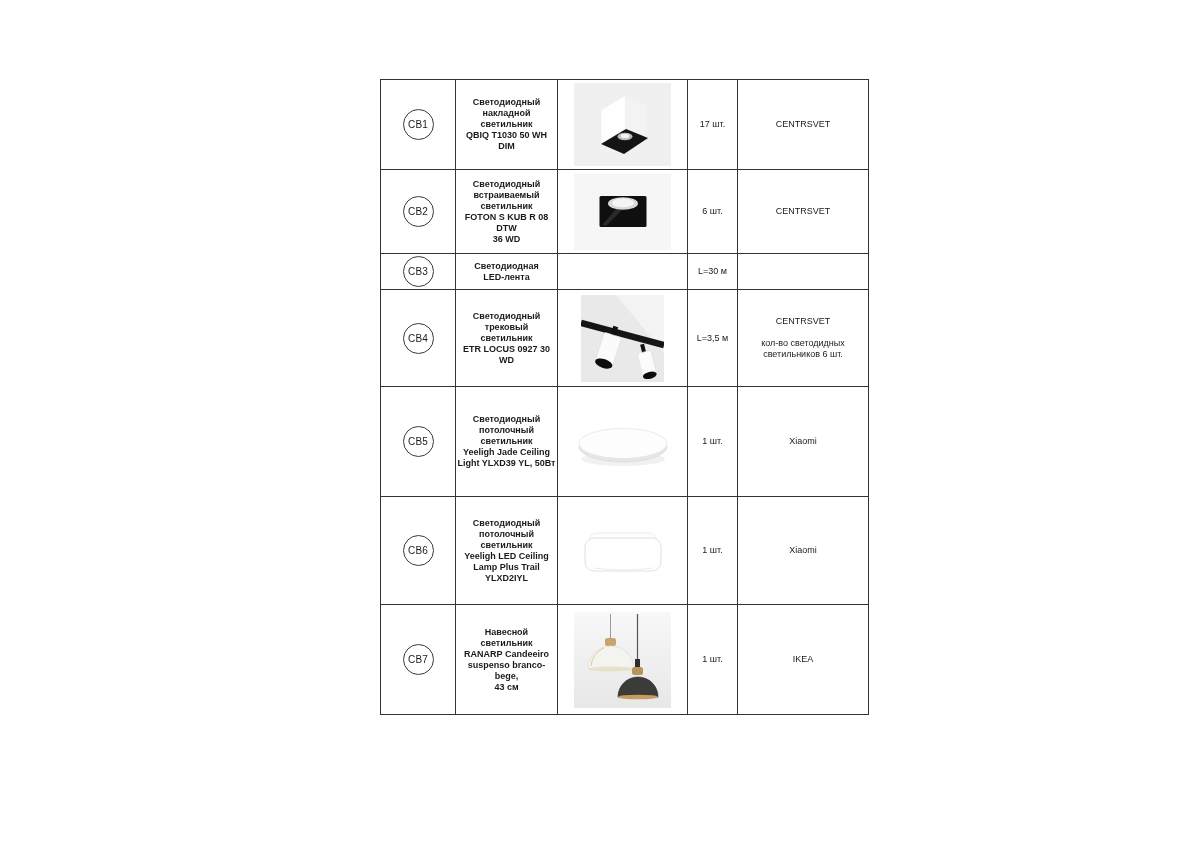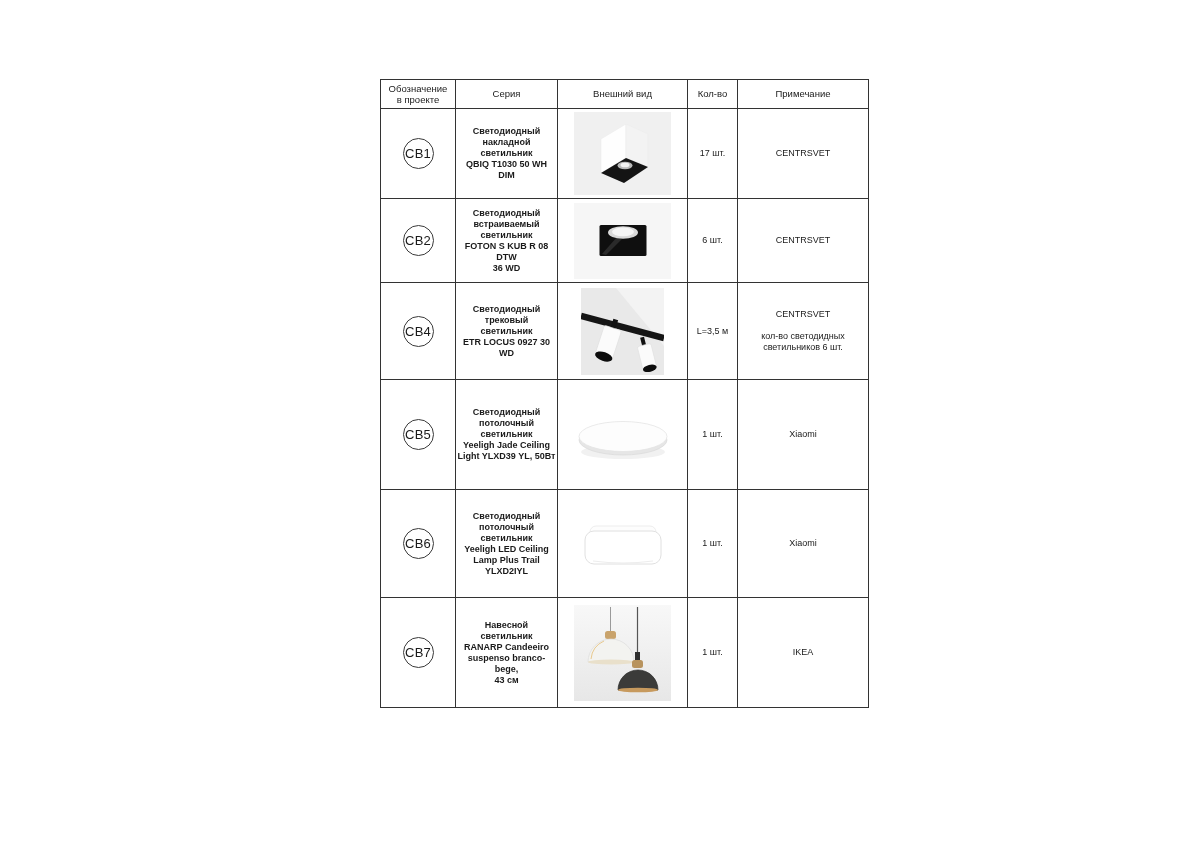--- a/index.html
+++ b/index.html
@@ -20,21 +20,21 @@
   tr.row-2{height:84px;}
   tr.row-3{height:36px;}
   tr.row-4{height:97px;}
   tr.row-5{height:110px;}
   tr.row-6{height:108px;}
   tr.row-7{height:110px;}
   .pre{white-space:pre-line;}
   .badge{
     display:inline-flex;align-items:center;justify-content:center;
     width:29px;height:29px;border:1px solid #3a3a3a;border-radius:50%;
-    font-size:13px;letter-spacing:.2px;background:#fff;
+    font-size:10px;letter-spacing:.2px;background:#fff;
   }
   .photo{display:flex;align-items:center;justify-content:center;margin:0 auto;}
   .photo-r1{width:97px;height:83px;background:#f0f0f0;}
   .photo-r2{width:97px;height:76px;background:#f6f6f6;}
   .photo-r4{width:83px;height:87px;background:#e9e9e9;}
   .photo-r5{width:110px;height:94px;background:#ffffff;}
   .photo-r6{width:100px;height:86px;background:#ffffff;}
   .photo-r7{width:97px;height:96px;background:linear-gradient(180deg,#f8f8f8,#e7e7e7);}
   .note-cell .pre{padding:0 4px;}
   .series-cell .pre{padding:0 1px;font-weight:bold;}
@@ -46,28 +46,20 @@
 <table class="spec">
   <colgroup>
     <col style="width:75px">
         <col style="width:102px">
         <col style="width:130px">
         <col style="width:50px">
         <col style="width:131px">
   </colgroup>
 
   <tbody>
-        <tr class="h-row">
-    <th class="pre">Обозначение
-в проекте</th>
-    <th>Серия</th>
-    <th>Внешний вид</th>
-    <th>Кол-во</th>
-    <th>Примечание</th>
-  </tr>
 
   <tr class="row-1">
     <td><span class="badge">СВ1</span></td>
     <td class="series-cell">
             <div class="pre">Светодиодный накладной
 светильник
 QBIQ T1030 50 WH DIM</div>
           </td>
     <td>
       <div class="photo photo-r1">
@@ -104,20 +96,32 @@
           <ellipse cx="49" cy="28.8" rx="11" ry="4.4" fill="#f5f5f5"></ellipse>
         </svg>
       </div>
     </td>
     <td>6 шт.</td>
     <td class="note-cell">
             <div class="pre">CENTRSVET</div>
           </td>
   </tr>
 
+  <tr class="row-3">
+    <td><span class="badge">СВ3</span></td>
+    <td class="series-cell">
+            <div class="pre">Светодиодная
+LED-лента</div>
+          </td>
+    <td></td>
+    <td>L=30 м</td>
+    <td class="note-cell">
+            <div class="pre"></div>
+          </td>
+  </tr>
 
   <tr class="row-4">
     <td><span class="badge">СВ4</span></td>
     <td class="series-cell">
             <div class="pre">Светодиодный
 трековый
 светильник
 ETR LOCUS 0927 30 WD</div>
           </td>
     <td>

